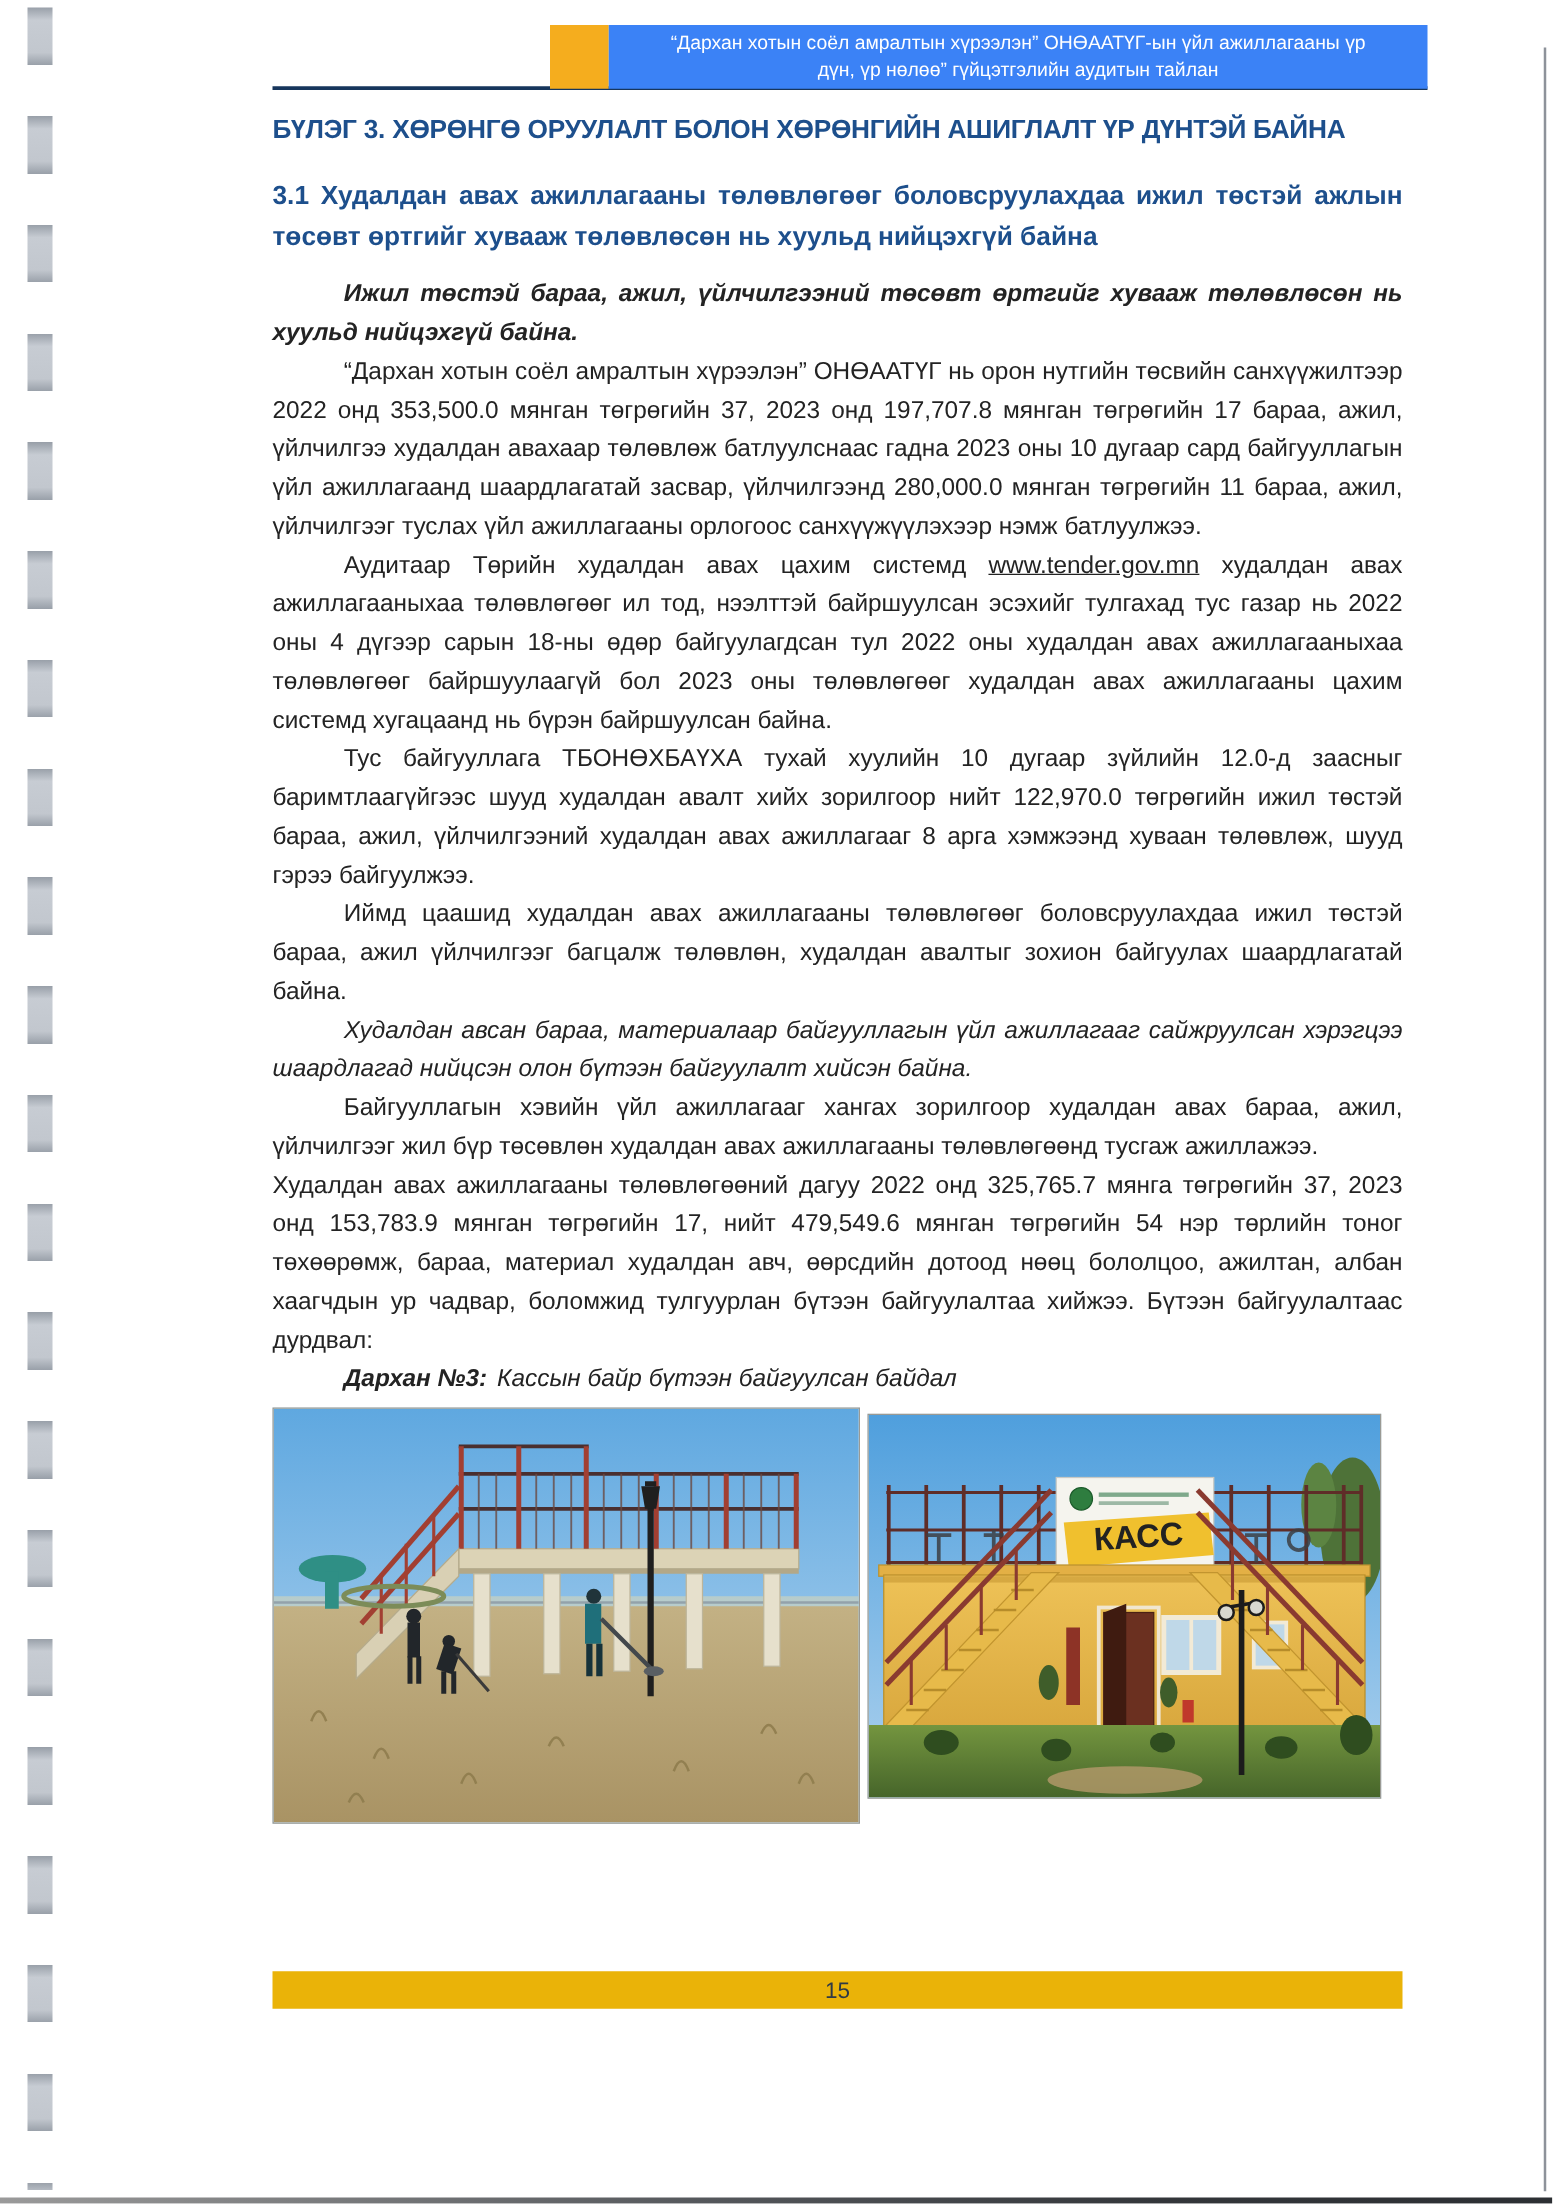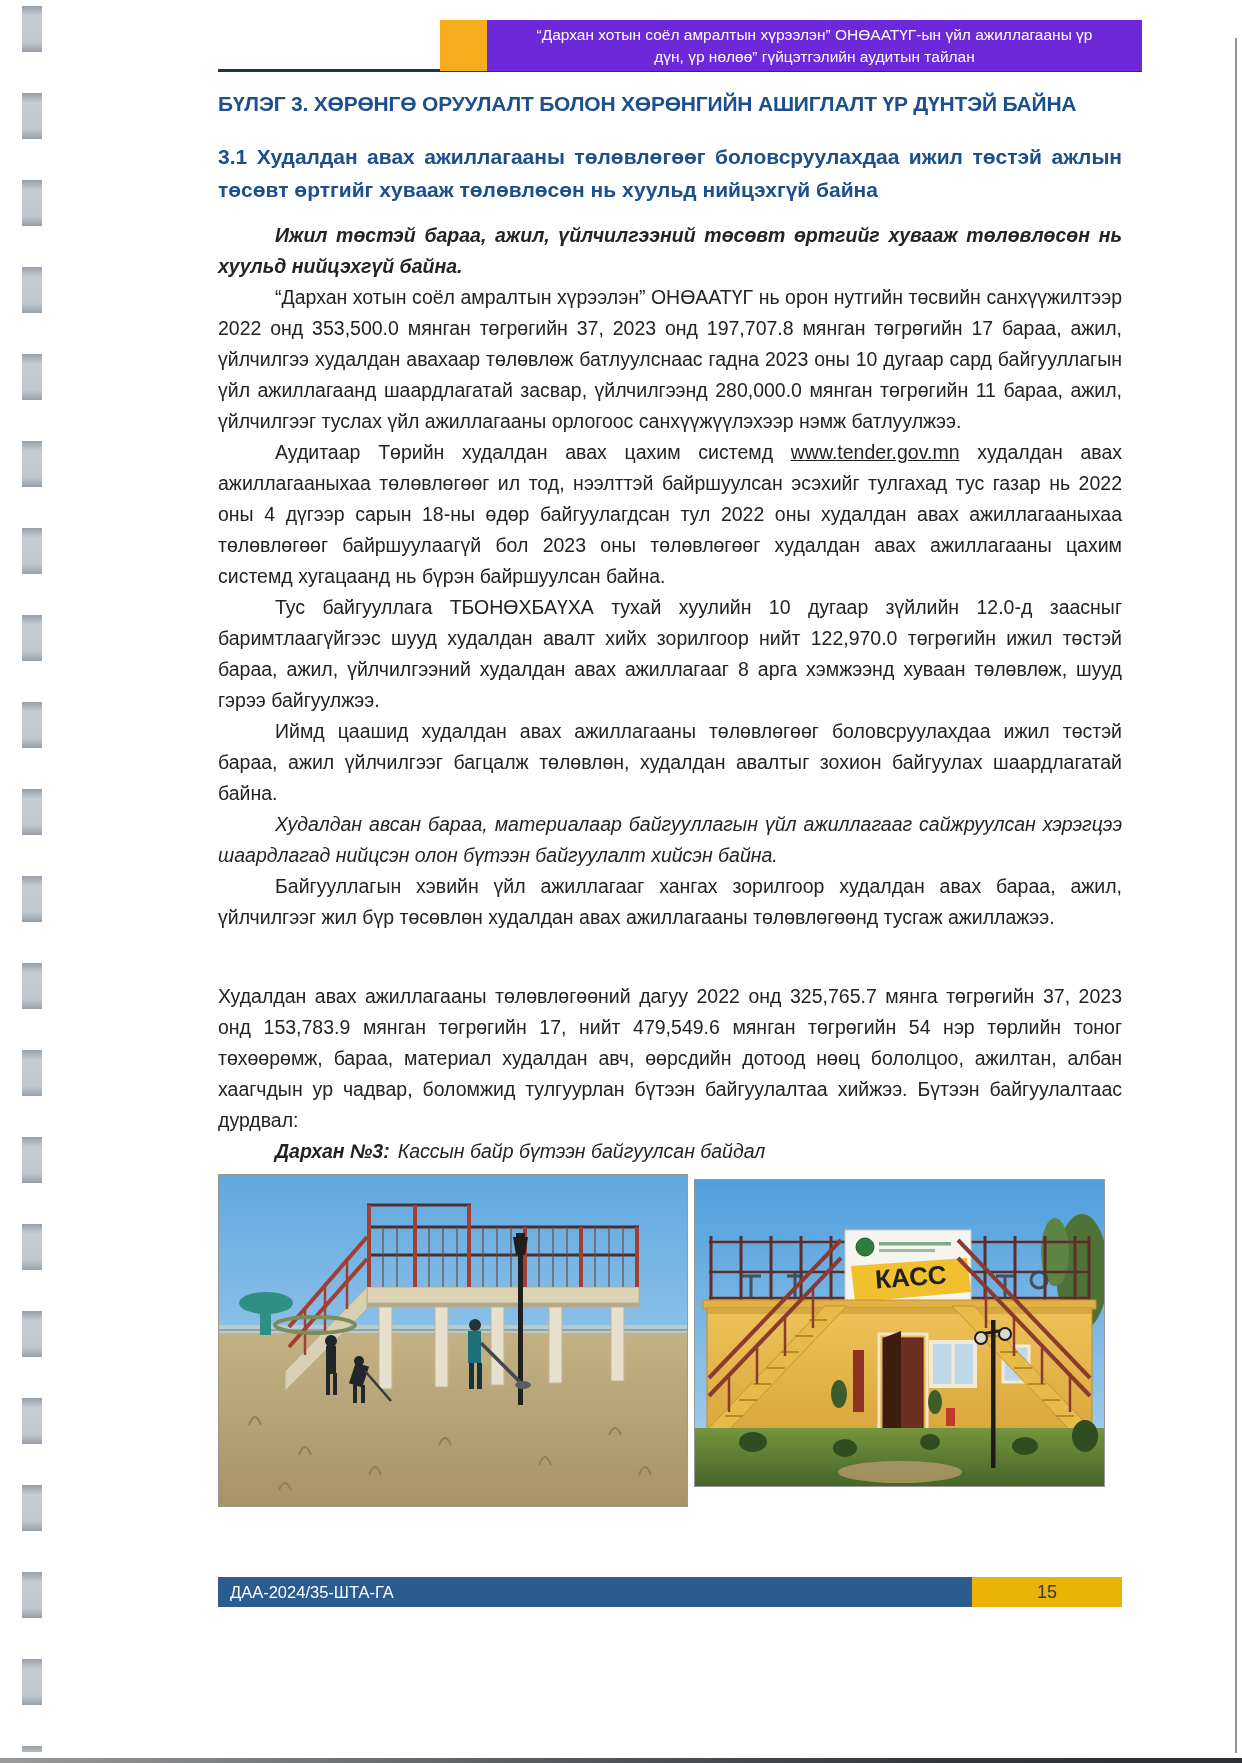--- a/index.html
+++ b/index.html
@@ -20,41 +20,41 @@
   }
   
   .edge-right{position:absolute;right:5px;top:38px;bottom:10px;width:2px;background:#8d929a;}
   .edge-bottom{position:absolute;left:0;bottom:0;width:100%;height:5px;
     background:linear-gradient(90deg,#9a9a9a 0%,#55585c 45%,#33363a 75%,#2c2f33 100%);}
   
   .hdr-underline{position:absolute;left:218px;top:69px;width:924px;height:3px;background:#17365c;}
   .hdr-bar{position:absolute;left:440px;top:20px;width:702px;height:51px;display:flex;}
   .hdr-accent{width:47px;height:100%;background:#F5AD1E;}
   .hdr-blue{
-    flex:1;height:100%;background:#6d28d9;color:#ffffff;
+    flex:1;height:100%;background:#3b82f6;color:#ffffff;
     font-size:15.5px;line-height:22px;font-weight:400;
     display:flex;align-items:center;justify-content:center;text-align:center;
     padding:2px 34px;box-sizing:border-box;
   }
   
   .content{position:absolute;left:218px;top:92px;width:904px;}
   .chapter-title{
     font-size:21px;font-weight:bold;color:#1d4f8c;
     letter-spacing:-0.2px;white-space:nowrap;margin:0 0 0 0;
   }
   .section-title{
     font-size:21px;font-weight:bold;color:#1d4f8c;
     line-height:33px;margin-top:24px;text-align:justify;
   }
   .para{
     font-size:19.5px;line-height:31px;text-align:justify;
     text-indent:57px;margin:0;
   }
   .para.first{margin-top:14px;}
-  .para.noindent{text-indent:0;margin-top:48px;}
+  .para.noindent{text-indent:0;}
   .bold-italic{font-weight:bold;font-style:italic;}
   .italic{font-style:italic;}
   .doc-link{text-decoration:underline;color:#232323;}
   .fig-caption{
     font-size:19.5px;line-height:31px;text-indent:57px;margin:0;
   }
   .fig-caption .cap-label{font-weight:bold;font-style:italic;margin-right:8px;}
   .fig-caption .cap-text{font-style:italic;}
   .photo-row{display:flex;align-items:flex-start;margin-top:7px;}
   .photo{border:1px solid #9a9a94;box-sizing:content-box;background:#cfe4f2;}
@@ -349,17 +349,16 @@
             <line x1="286" y1="154" x2="310" y2="150" stroke="#1c1c1c" stroke-width="3"></line>
             <circle cx="286" cy="158" r="6" fill="#d8d8d0" stroke="#1c1c1c" stroke-width="2"></circle>
             <circle cx="310" cy="154" r="6" fill="#d8d8d0" stroke="#1c1c1c" stroke-width="2"></circle>
           </svg>
         </div>
       </div>
     </figure>
   </div>
 
   <div class="footer">
-    <div class="footer-blue">ДАА-2024/35-ШТА-ГА</div>
     <div class="footer-orange">15</div>
   </div>
 
 </div>
 
 </body></html>

